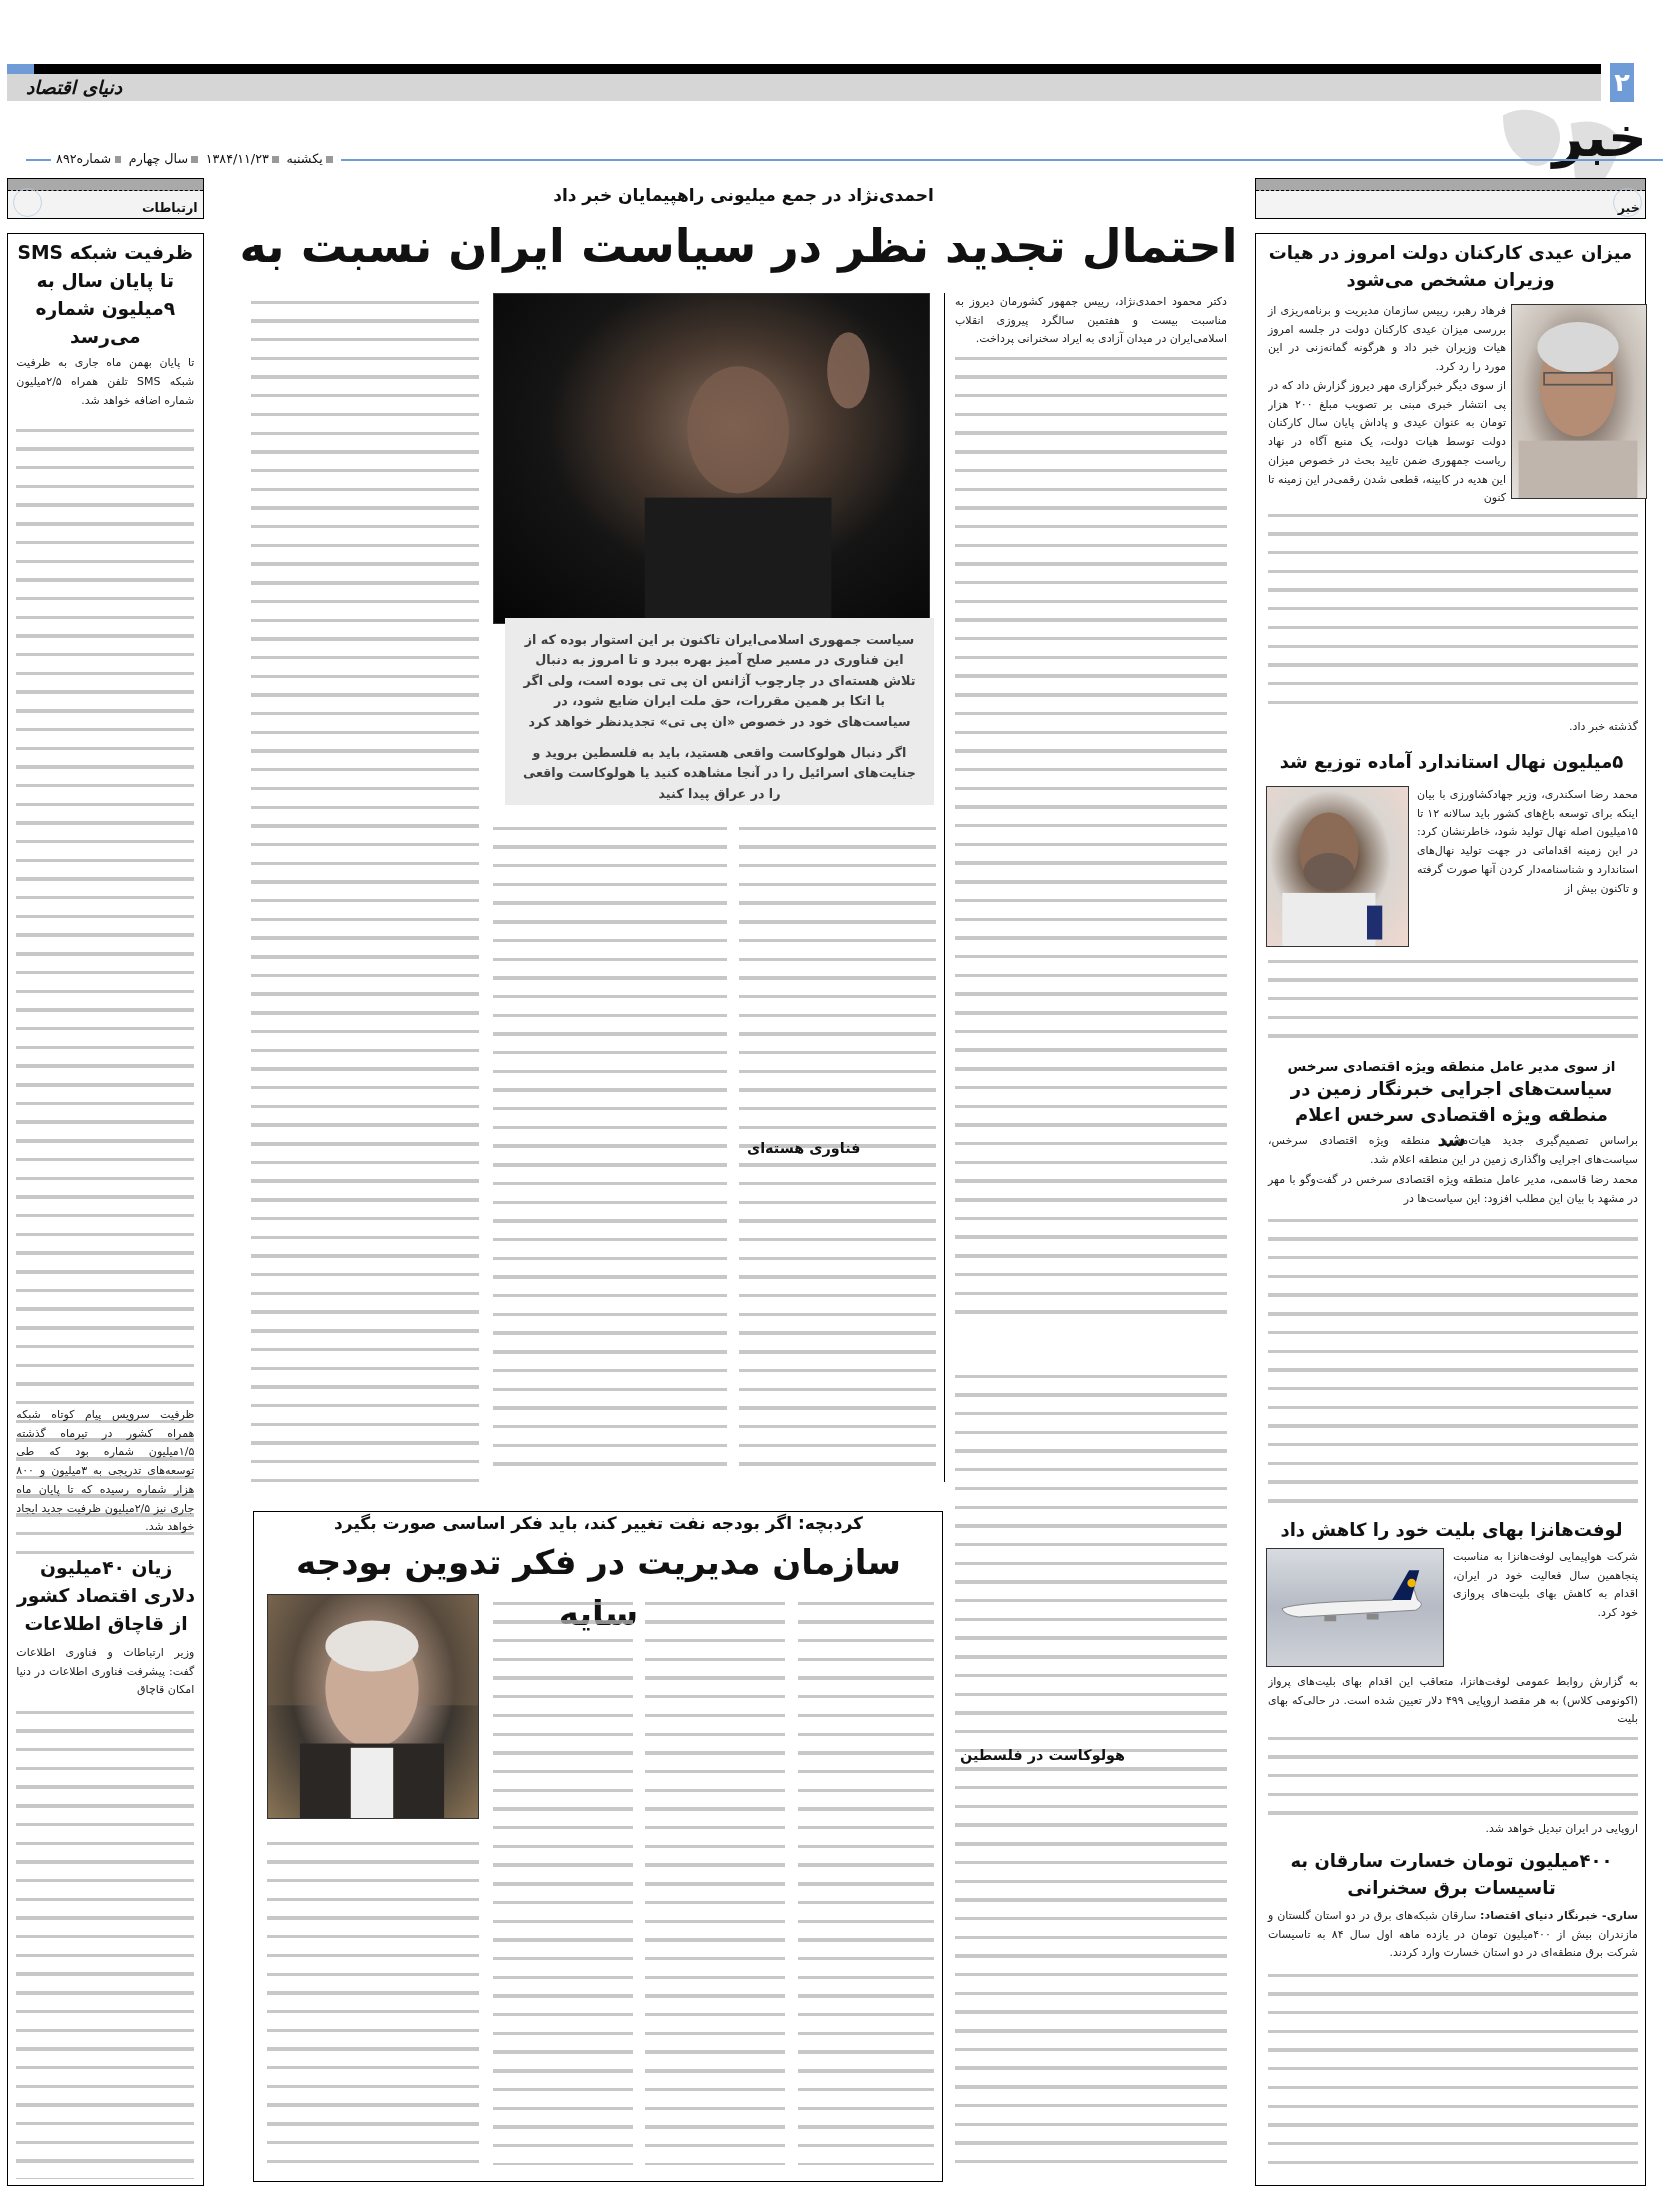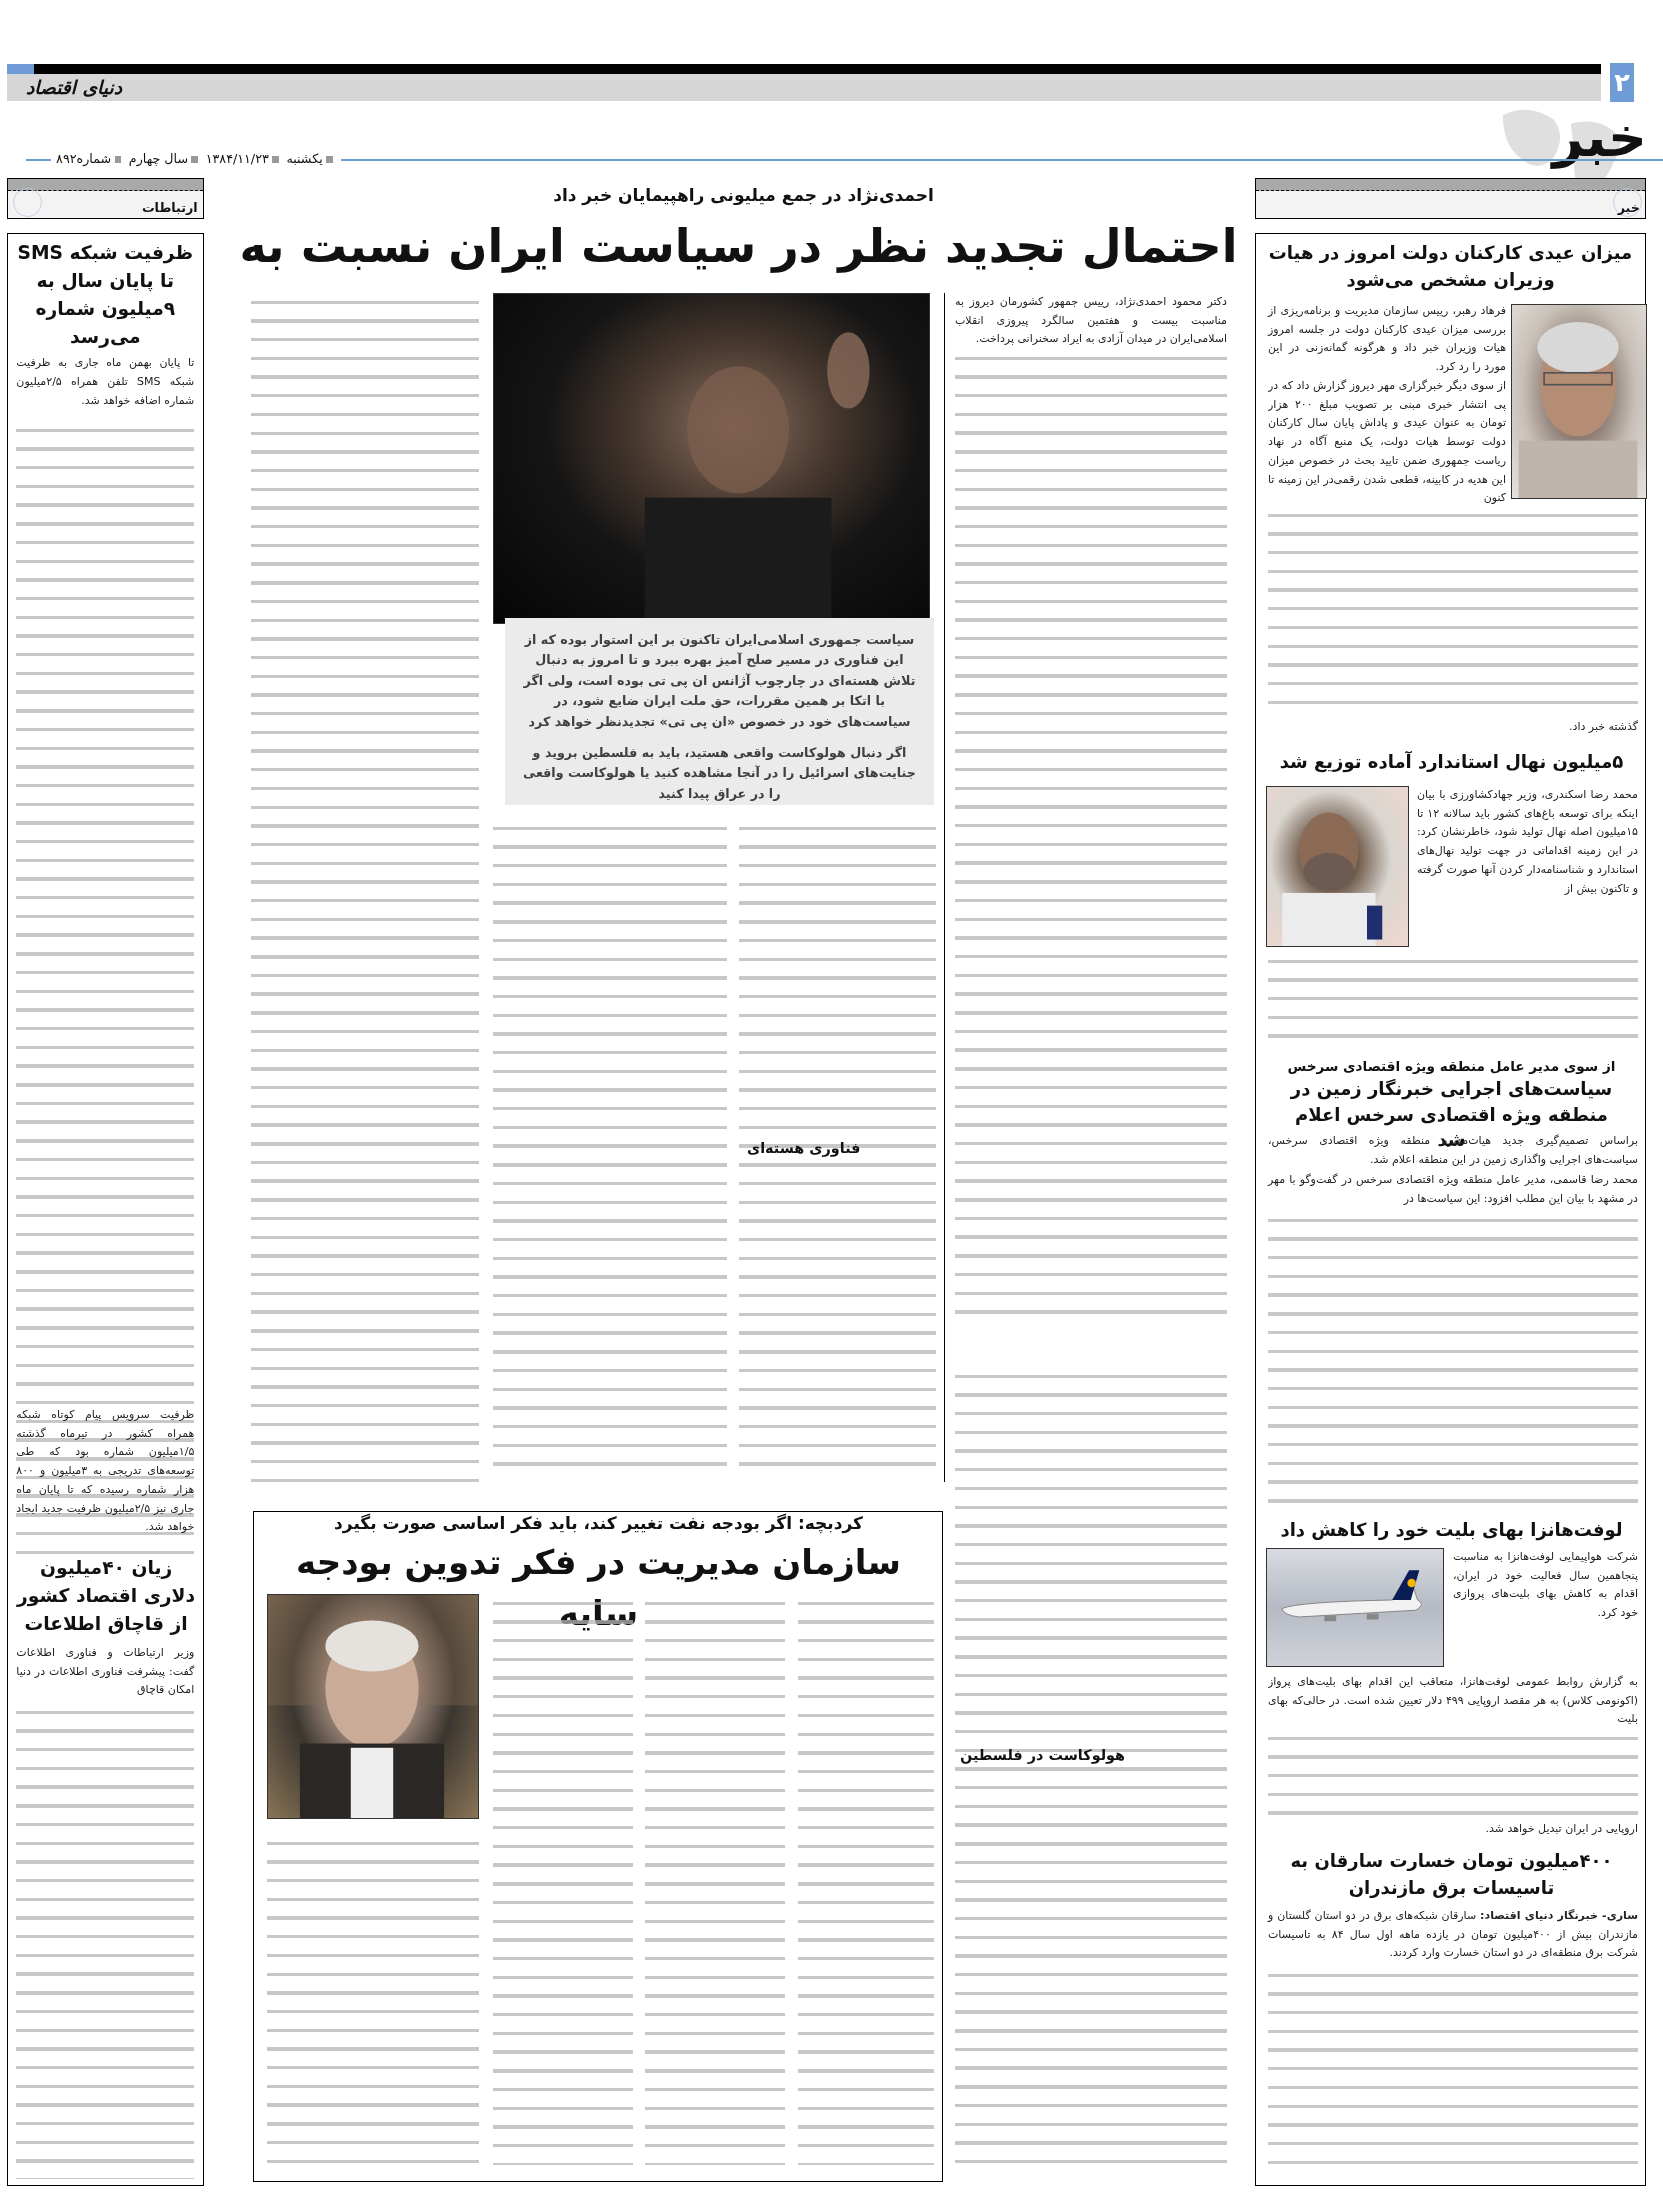--- a/index.html
+++ b/index.html
@@ -213,21 +213,21 @@
       <rect x="120" y="76" width="14" height="7" fill="#888"></rect>
     </svg>
   </div>
   <p class="body-text abs" style="left:197px;top:1314px;width:185px;height:127px;overflow:hidden;">شرکت هواپیمایی لوفت‌هانزا به مناسبت پنجاهمین سال فعالیت خود در ایران، اقدام به کاهش بهای بلیت‌های پروازی خود کرد.</p>
   <p class="body-text abs" style="left:12px;top:1439px;width:370px;height:56px;overflow:hidden;">به گزارش روابط عمومی لوفت‌هانزا، متعاقب این اقدام بهای بلیت‌های پرواز (اکونومی کلاس) به هر مقصد اروپایی ۴۹۹ دلار تعیین شده است. در حالی‌که بهای بلیت</p>
   <div class="fill" style="left:12px;top:1495px;width:370px;height:93px;">
       <div class="lines"></div>
     </div>
   <p class="body-text abs" style="left:12px;top:1586px;width:370px;text-align:right;">اروپایی در ایران تبدیل خواهد شد.</p>
 
-  <div class="hl abs" style="left:25.5px;top:1613px;width:340px;font-size:18px;line-height:27px;">۴۰۰میلیون تومان خسارت سارقان به تاسیسات برق مازندران</div>
+  <div class="hl abs" style="left:25.5px;top:1613px;width:340px;font-size:18px;line-height:27px;">۴۰۰میلیون تومان خسارت سارقان به تاسیسات برق سخنرانی</div>
   <p class="body-text abs" style="left:12px;top:1673px;width:370px;">
     <b>ساری- خبرنگار دنیای اقتصاد:</b>
     <span>سارقان شبکه‌های برق در دو استان گلستان و مازندران بیش از ۴۰۰میلیون تومان در یازده ماهه اول سال ۸۴ به تاسیسات شرکت برق منطقه‌ای در دو استان خسارت وارد کردند.</span>
   </p>
   <div class="fill" style="left:12px;top:1732px;width:370px;height:208px;">
       <div class="lines"></div>
     </div>
 </div>
 
 

